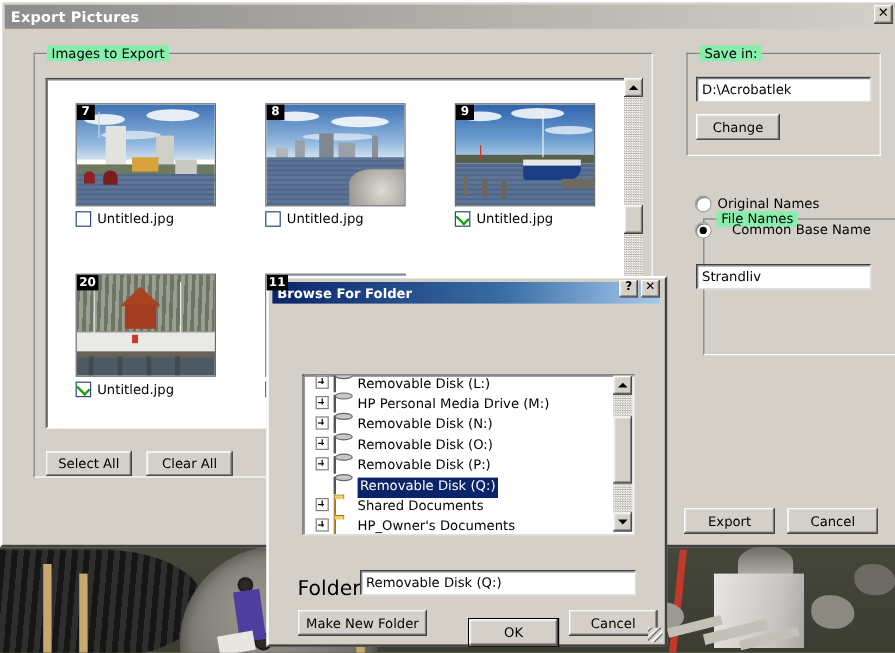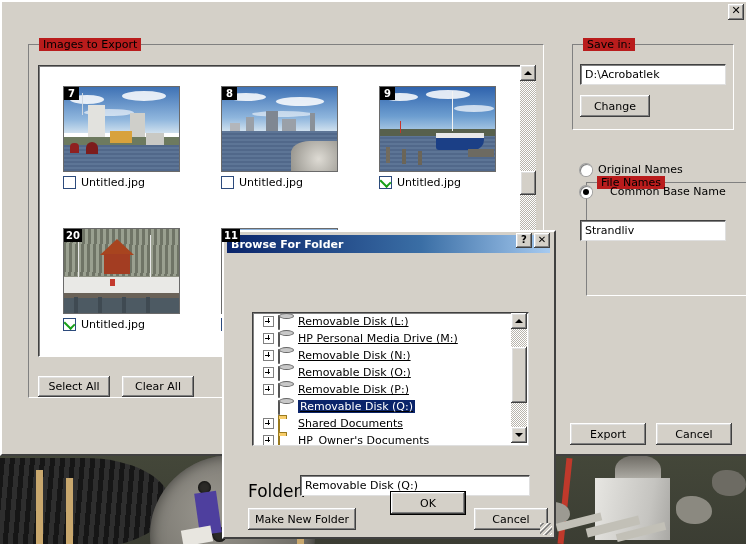--- a/index.html
+++ b/index.html
@@ -50,21 +50,21 @@
   #export-title{color:#ffffff;font-weight:bold;font-size:12px;margin-left:5px;letter-spacing:.2px;}
   #export-close{position:absolute;right:4px;top:2px;width:16px;height:16px;background:#d4d0c8;
     box-shadow:inset -1px -1px 0 #404040,inset 1px 1px 0 #ffffff,inset -2px -2px 0 #808080,inset 2px 2px 0 #dfdfdf;
     font-size:11px;font-weight:bold;line-height:14px;text-align:center;color:#000;cursor:pointer;}
 
   
   .groupbox{position:absolute;border:1px solid #808080;border-right-color:#ffffff;border-bottom-color:#ffffff;}
   .groupbox::after{content:"";position:absolute;left:-1px;top:-1px;right:-1px;bottom:-1px;
     border:1px solid #ffffff;border-left-color:#ffffff;border-top-color:#ffffff;pointer-events:none;
     border-right-color:transparent;border-bottom-color:transparent;display:none;}
-  .gb-label{position:absolute;top:-7px;left:10px;background:#b91c1c;padding:0 4px;font-size:11px;color:#000;}
+  .gb-label{position:absolute;top:-7px;left:10px;background:#86efac;padding:0 4px;font-size:11px;color:#000;}
   #thumbs-area{position:absolute;left:0;top:0;width:482px;height:290px;background:#ffffff;overflow:hidden;}
   .thumb{position:absolute;width:115px;}
   .thumb-img{position:relative;width:115px;height:84px;border:1px solid #6a6a6a;overflow:hidden;}
   .thumb-num{position:absolute;left:0;top:0;min-width:11px;height:13px;background:#000;color:#fff;
     font-size:10px;font-weight:bold;line-height:13px;text-align:center;padding:0 2px;z-index:3;}
   .thumb-row{display:flex;align-items:center;margin-top:4px;gap:5px;}
   .cb{width:11px;height:11px;background:#fff;border:1px solid #2c4a7c;position:relative;flex:0 0 auto;}
   .cb.checked::after{content:"";position:absolute;left:2px;top:4px;width:4px;height:1px;
     border-left:2px solid #18a018;border-bottom:2px solid #18a018;transform:rotate(-45deg);
     width:5px;height:8px;left:2px;top:0px;}
@@ -116,21 +116,21 @@
     background:linear-gradient(90deg,#0a246a,#3a6ea5 60%,#a6caf0);
     display:flex;align-items:center;}
   #browse-title{color:#fff;font-weight:bold;font-size:11px;margin-left:4px;}
   .title-btn{position:absolute;top:1px;width:16px;height:15px;background:#d4d0c8;
     box-shadow:inset -1px -1px 0 #404040,inset 1px 1px 0 #ffffff,inset -2px -2px 0 #808080,inset 2px 2px 0 #dfdfdf;
     font-size:10px;font-weight:bold;line-height:13px;text-align:center;color:#000;cursor:pointer;}
 
   #tree-box{position:absolute;left:28px;top:80px;width:275px;height:132px;background:#fff;
     border-top:1px solid #404040;border-left:1px solid #404040;border-right:1px solid #dfdfdf;border-bottom:1px solid #dfdfdf;
     box-shadow:inset 1px 1px 0 #808080;overflow:hidden;}
-  .tree-row{height:17px;display:flex;align-items:center;gap:4px;padding-left:10px;font-size:11px;white-space:nowrap;text-decoration:underline;}
+  .tree-row{height:17px;display:flex;gap:4px;padding-left:10px;font-size:11px;white-space:nowrap;}
   .tree-row.sel .tree-label{background:#0a246a;color:#fff;padding:0 2px;}
   .plus{width:9px;height:9px;border:1px solid #808080;background:#fff;position:relative;flex:0 0 auto;}
   .plus::before{content:"";position:absolute;left:1px;top:3.5px;width:5px;height:1px;background:#000;}
   .plus::after{content:"";position:absolute;left:3.5px;top:1px;width:1px;height:5px;background:#000;}
   .plus.blank{border-color:transparent;background:transparent;}
   .plus.blank::before,.plus.blank::after{display:none;}
   .ic{width:16px;height:12px;position:relative;flex:0 0 auto;}
   .ic-drive{background:linear-gradient(#e4e4e4,#9a9a9a);border:1px solid #555;border-radius:2px 2px 3px 3px;
     width:15px;height:9px;margin-top:2px;}
   .ic-drive::after{content:"";position:absolute;left:1px;top:-3px;width:13px;height:4px;background:#c8c8c8;
@@ -165,20 +165,23 @@
   <div class="rock" style="left:676px;top:496px;width:36px;height:28px;"></div>
   <div class="rock" style="left:712px;top:470px;width:34px;height:26px;background:#6d6b63;"></div>
   <div class="rock" style="left:540px;top:502px;width:30px;height:22px;background:#9c9a92;"></div>
   <div class="plank" style="left:586px;top:522px;width:54px;height:9px;"></div>
   <div class="plank" style="left:616px;top:528px;width:50px;height:8px;"></div>
   <div class="plank" style="left:556px;top:518px;width:46px;height:8px;"></div>
 </div>
 
 <div class="dlg" id="export-window">
 
+  <div id="export-titlebar">
+    <span id="export-title">Export Pictures</span>
+  </div>
   <div id="export-close">✕</div>
 
   <div class="groupbox" style="left:26px;top:42px;width:514px;height:352px;">
     <span class="gb-label">Images to Export</span>
   </div>
 
   <div id="thumbs-area" style="left:36px;top:63px;" class="field">
 
     <div class="thumb" style="left:24px;top:20px;">
       <div class="thumb-img">
@@ -394,18 +397,18 @@
     <div class="sb-thumb" style="top:34px;height:56px;"></div>
     <div class="sb-btn" style="top:114px;">
       <span class="sb-arrow arr-dn"></span>
     </div>
   </div>
 
   <span style="position:absolute;left:24px;top:249px;font-size:17px;color:#000;">Folder:</span>
   <div class="tinput" style="left:76px;top:243px;width:224px;height:19px;">Removable Disk (Q:)</div>
 
   <div class="btn" style="left:24px;top:276px;width:108px;height:22px;">Make New Folder</div>
-  <div class="btn default" style="left:167px;top:260px;width:74px;height:22px;">OK</div>
+  <div class="btn default" style="left:167px;top:284px;width:74px;height:22px;">OK</div>
   <div class="btn" style="left:250px;top:276px;width:74px;height:22px;">Cancel</div>
 
   <div style="position:absolute;right:2px;bottom:2px;width:12px;height:12px;
        background:repeating-linear-gradient(135deg,#ffffff 0 1px,#d4d0c8 1px 2px,#808080 2px 3px,#d4d0c8 3px 5px);"></div>
 </div>
 
 </body></html>

